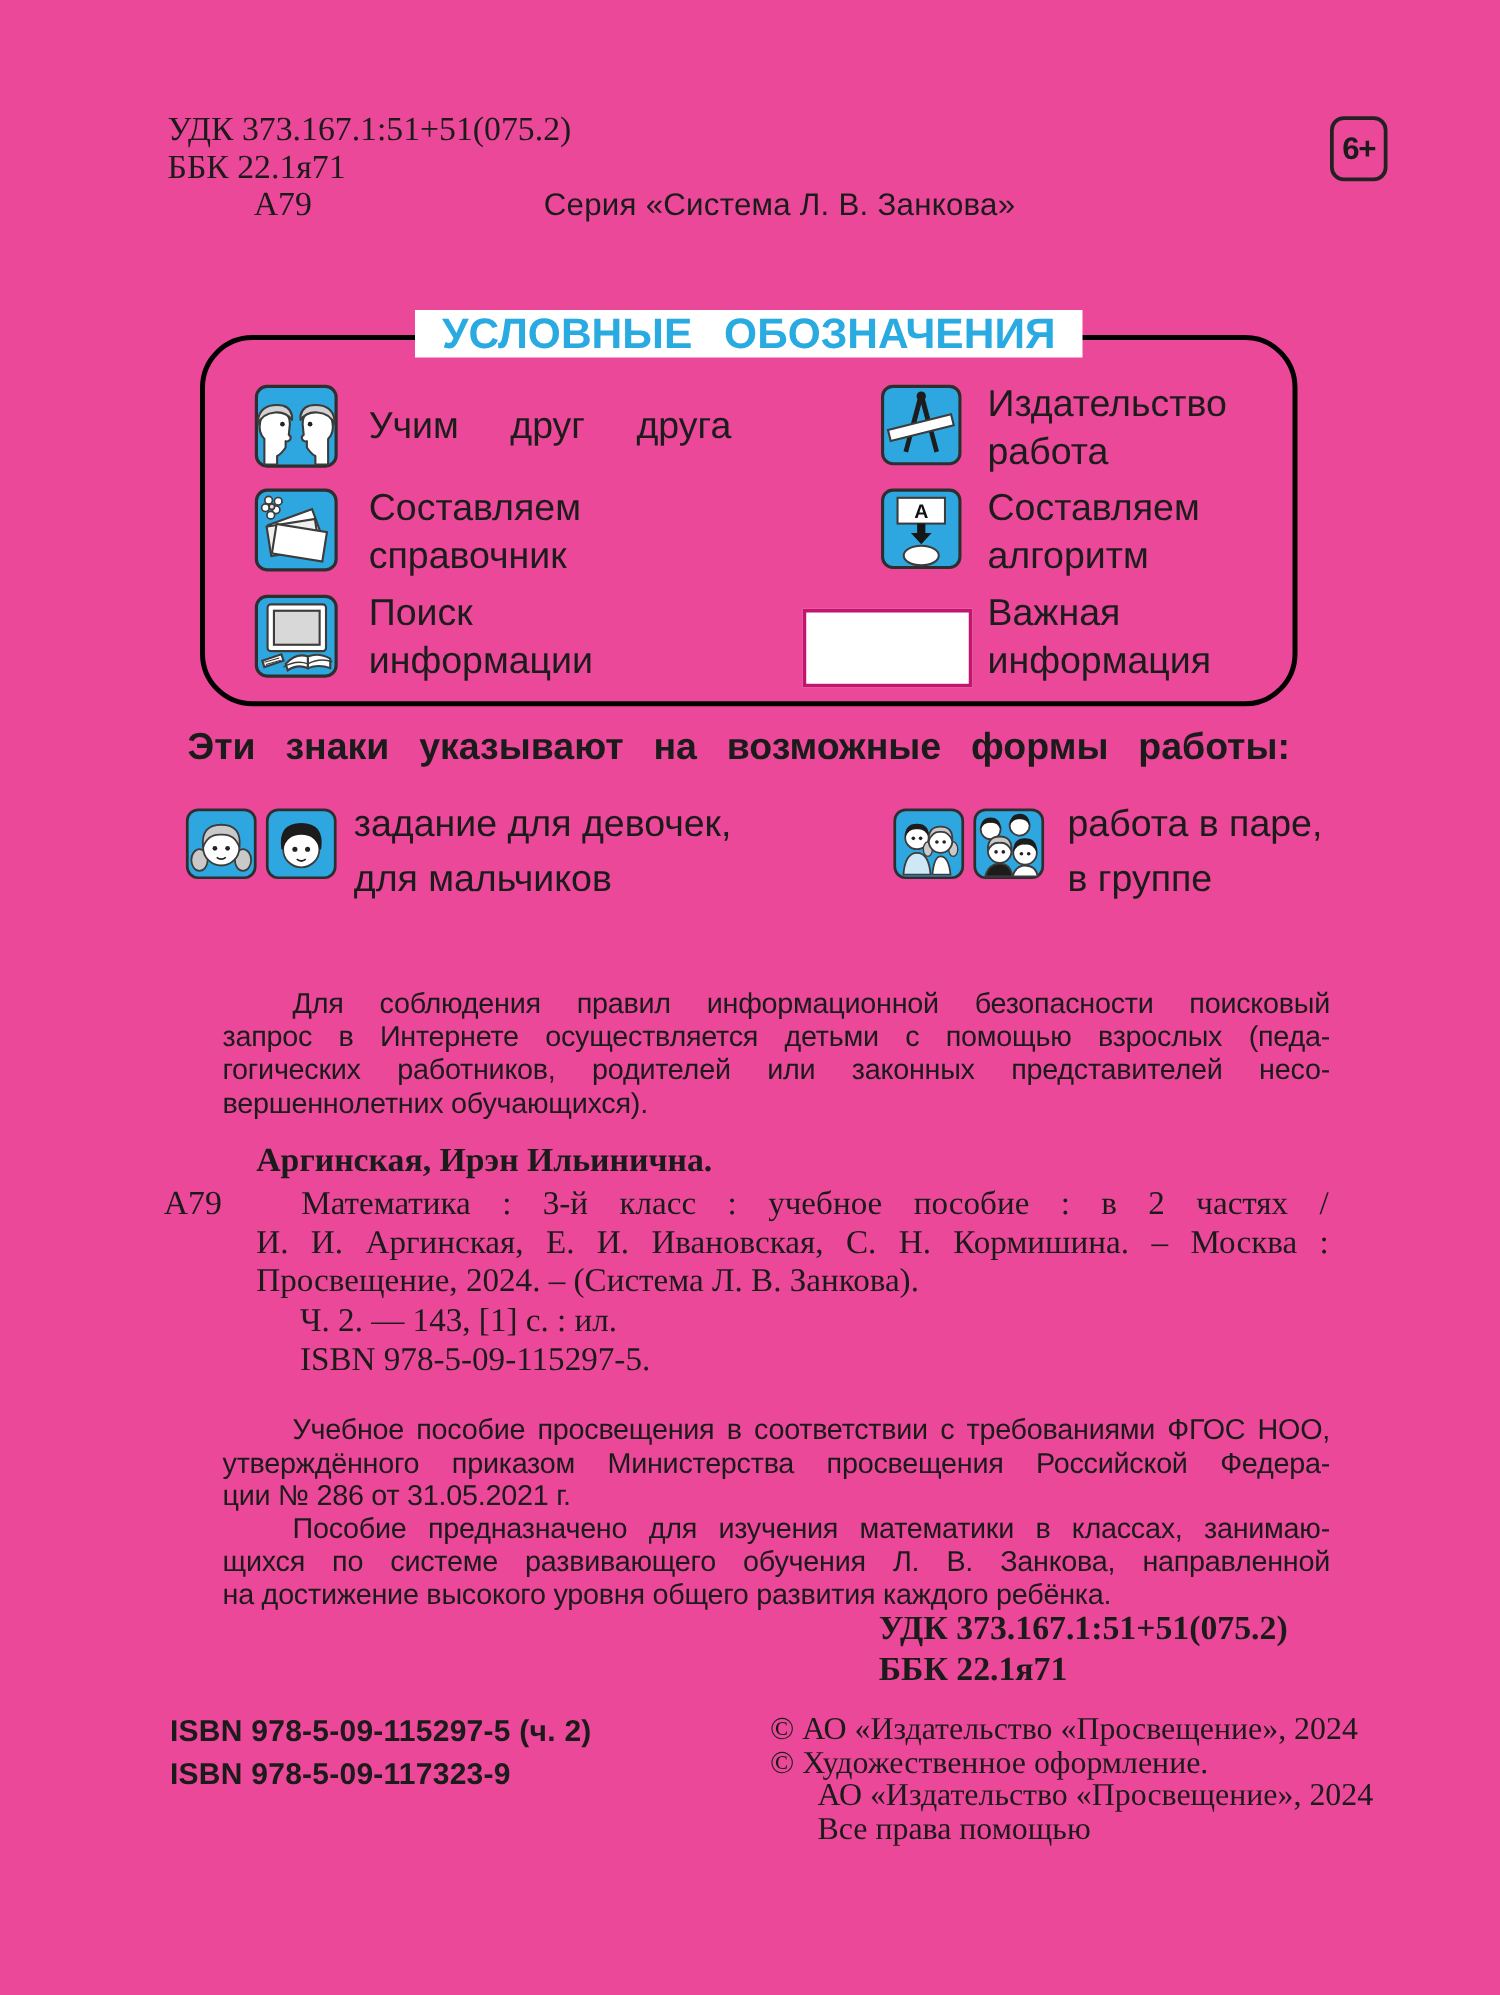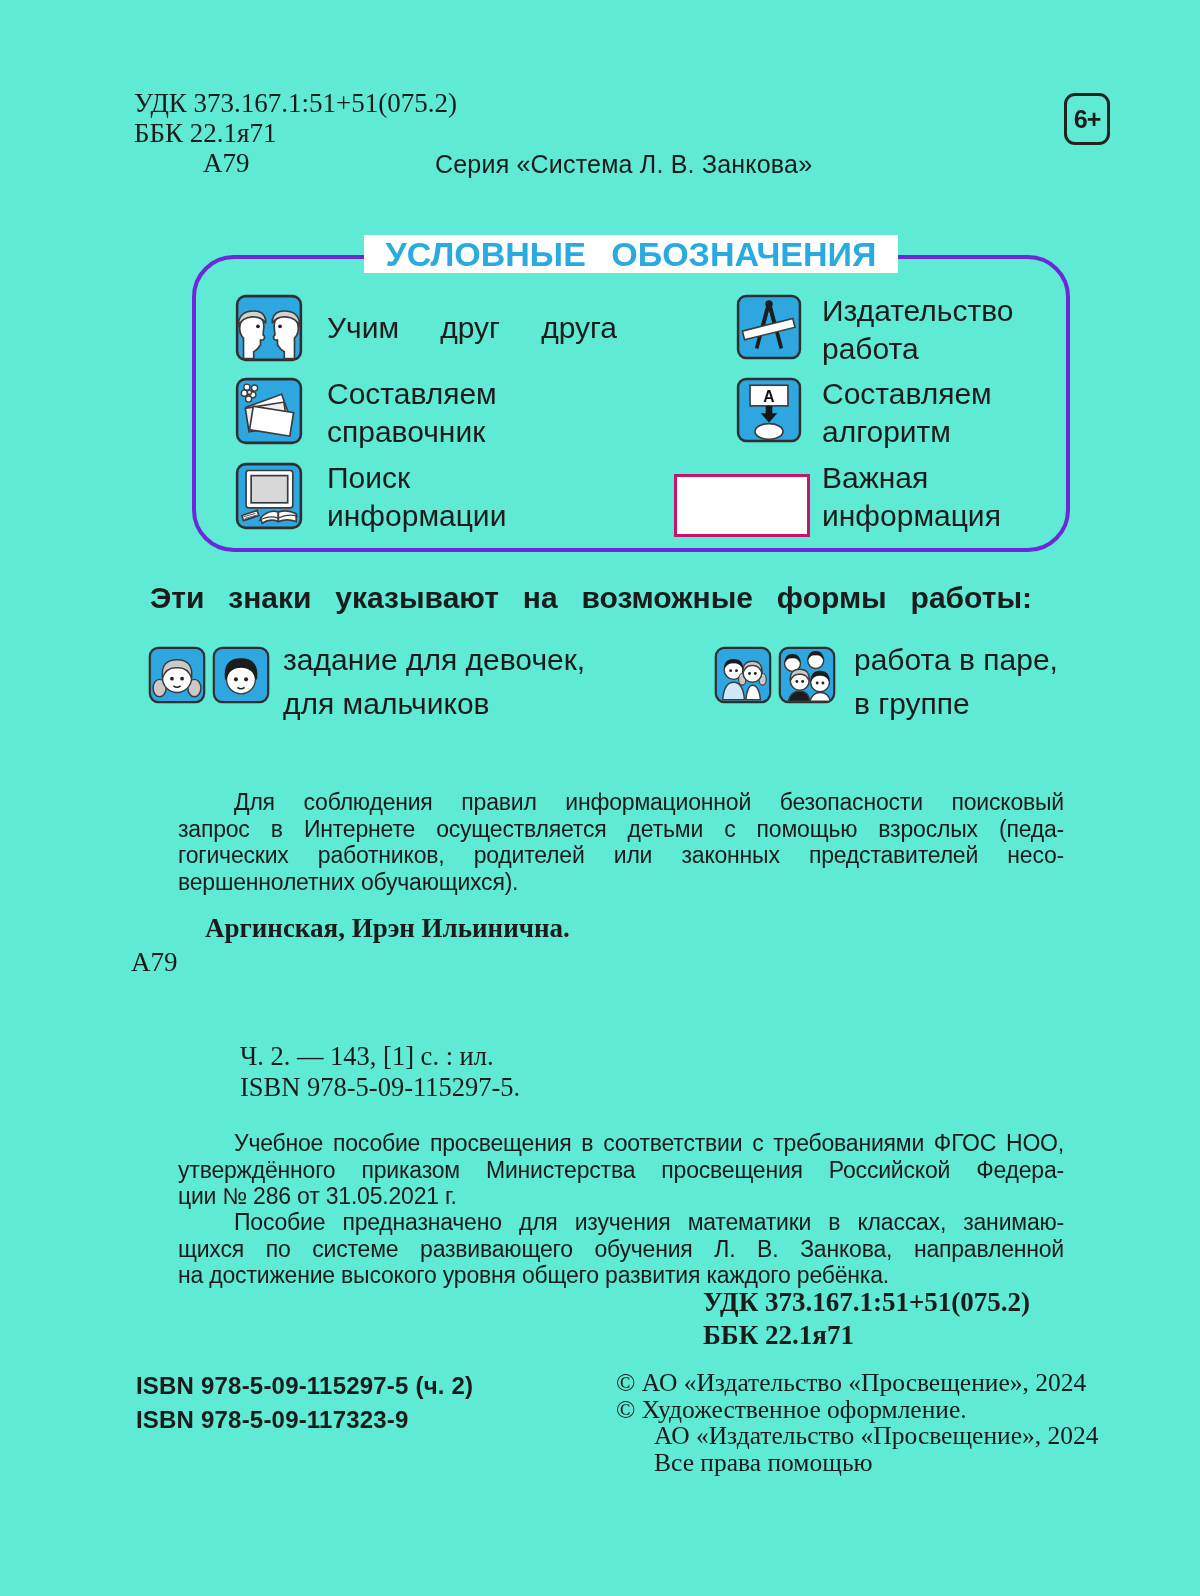--- a/index.html
+++ b/index.html
@@ -1,39 +1,39 @@
 <!DOCTYPE html>
 <html><head>
 <meta charset="utf-8">
 <style>
   html,body { margin:0; padding:0; background:#ffffff; }
   #page {
     position:relative; width:1200px; height:1596px; margin:0 auto;
-    background:#5eead4; color:#1b1b1b; overflow:hidden;
+    background:#ec4899; color:#1b1b1b; overflow:hidden;
     font-family:"Liberation Sans", sans-serif;
   }
   .serif { font-family:"Liberation Serif", serif; }
   .abs { position:absolute; }
   .preline { white-space:pre-line; }
 
   
   .top-codes { left:134px; top:88px; font-size:27px; line-height:30px; }
   .top-a79 { left:203px; top:148px; font-size:27px; }
   .series { left:435px; top:150px; font-size:25px; letter-spacing:.2px; }
   .age-badge {
     left:1064px; top:93px; width:40px; height:46px;
     border:3px solid #222; border-radius:11px;
     display:flex; align-items:center; justify-content:center;
     font-weight:bold; font-size:25px; letter-spacing:-1px;
   }
 
   
   .legend-box {
-    left:160px; top:255px; width:870px; height:289px;
-    border:4px solid #6d28d9; border-radius:42px;margin-left:32px;
+    left:160px; top:268px; width:870px; height:289px;
+    border:4px solid #000000; border-radius:42px;
   }
   .legend-title { left:0; right:0; top:-24px; text-align:center; }
   .legend-title span {
     background:#fff; padding:0 22px; color:#29abe2;
     font-weight:bold; font-size:34px; letter-spacing:0; word-spacing:16px;
   }
   .licon { width:68px; height:68px; display:block; }
   .licon svg { width:100%; height:100%; display:block; }
   .llabel { font-size:30px; line-height:38px; color:#1c1c1c; }
   .stretch { text-align:justify; text-align-last:justify; }
@@ -247,20 +247,25 @@
   <div class="abs sans-par" style="left:178px; top:789px;">
     <div class="ln first">Для соблюдения правил информационной безопасности поисковый</div>
     <div class="ln">запрос в Интернете осуществляется детьми с помощью взрослых (педа-</div>
     <div class="ln">гогических работников, родителей или законных представителей несо-</div>
     <div class="ln last">вершеннолетних обучающихся).</div>
   </div>
 
   <div class="abs imprint-author serif">Аргинская, Ирэн Ильинична.</div>
   <div class="abs imprint-code serif">А79</div>
 
+  <div class="abs serif-par serif" style="left:205px; top:947px;">
+    <div class="ln first">Математика : 3-й класс : учебное пособие : в 2 частях /</div>
+    <div class="ln">И. И. Аргинская, Е. И. Ивановская, С. Н. Кормишина. – Москва :</div>
+    <div class="ln last">Просвещение, 2024. – (Система Л. В. Занкова).</div>
+  </div>
 
   <div class="abs imprint-isbn serif">
     <div>Ч. 2. — 143, [1] с. : ил.</div>
     <div>ISBN 978-5-09-115297-5.</div>
   </div>
 
   <div class="abs sans-par" style="left:178px; top:1130px;">
     <div class="ln first">Учебное пособие просвещения в соответствии с требованиями ФГОС НОО,</div>
     <div class="ln">утверждённого приказом Министерства просвещения Российской Федера-</div>
     <div class="ln last">ции № 286 от 31.05.2021 г.</div>

